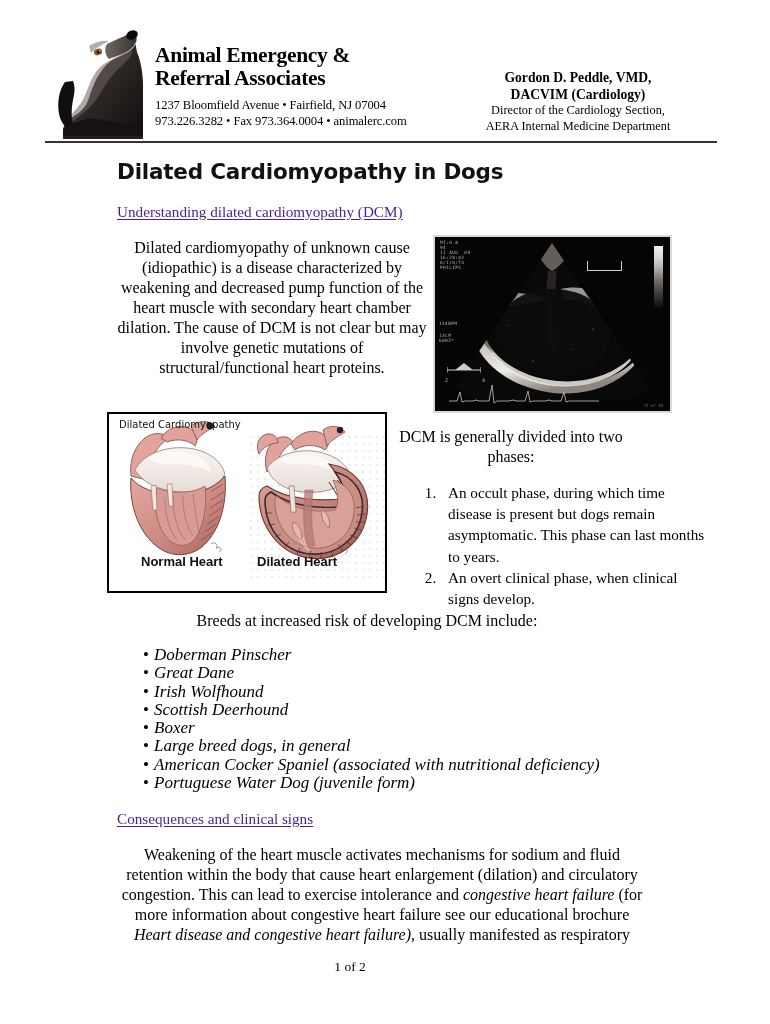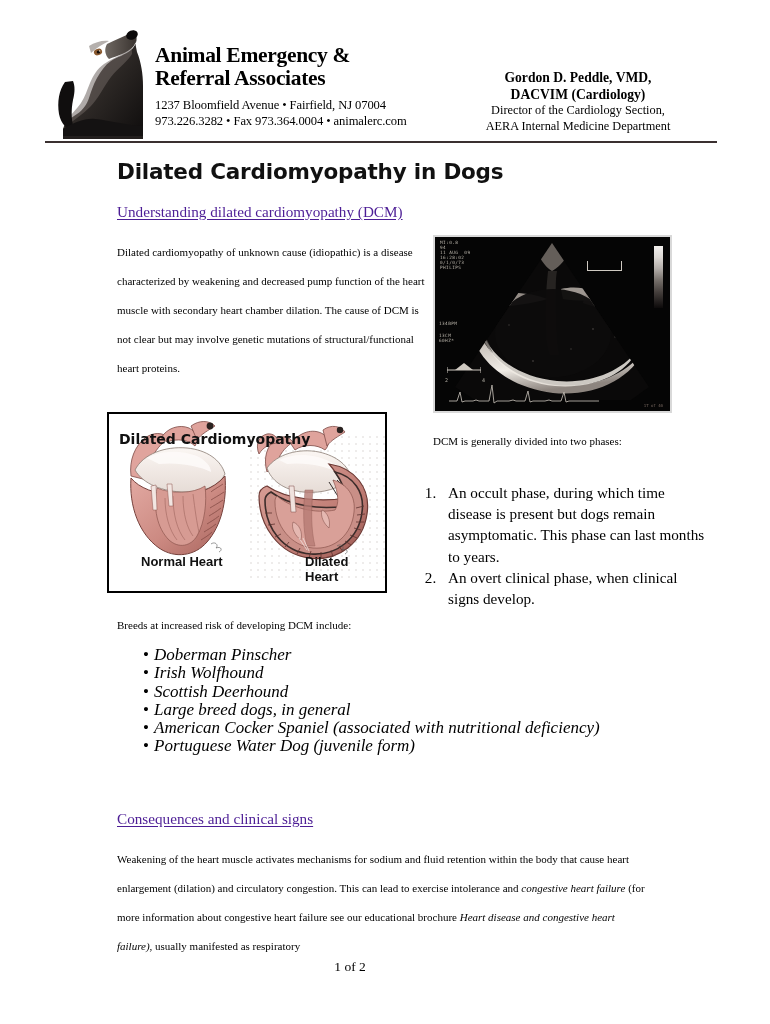--- a/index.html
+++ b/index.html
@@ -104,37 +104,36 @@
     text-decoration: underline;
     text-underline-offset: 2px;
     color: #4c1d95;
   }
   #sec-understanding { left: 117px; top: 203px; }
   #sec-consequences  { left: 117px; top: 810px; }
 
   .para {
     position: absolute;
     font-family: "Liberation Serif", serif;
-    font-size: 11px;
-    line-height: 29px;
+    font-size: 16px;
+    line-height: 20px;
     color: #000;
-    text-align: left;
+    text-align: center;
   }
 
   #para-intro {
     left: 117px;
     top: 238px;
     width: 310px;
   }
 
   #phases-intro {
     left: 396px;
     top: 427px;
     width: 230px;
-    margin-left: 37px;
   }
 
   #phases-list {
     position: absolute;
     left: 412px;
     top: 482px;
     width: 270px;
     margin: 0;
     padding: 0 0 0 28px;
     list-style: decimal;
@@ -275,37 +274,36 @@
     width: 280px;
     height: 181px;
     border: 2px solid #000;
     background: #ffffff;
     box-sizing: border-box;
     overflow: hidden;
   }
   #heart-caption {
     position: absolute;
     left: 10px;
-    top: 17px;
+    top: 5px;
     font-family: "DejaVu Sans", sans-serif;
-    font-size: 14px;
+    font-size: 10px;
     color: #111;
     z-index: 5;
-    font-weight: bold;
   }
   .heart-label {
     position: absolute;
     font-family: Liberation Sans, sans-serif;
     font-weight: bold;
     font-size: 13px;
     color: #111;
     z-index: 5;
   }
   #label-normal { left: 32px; top: 140px; }
-  #label-dilated { left: 148px; top: 140px; margin-left: 48px; }
+  #label-dilated { left: 148px; top: 140px; }
   #heart-svg { position: absolute; left: 0; top: 0; }
 </style>
 </head>
 <body>
 
 <div id="letterhead">
 
   <div id="logo-dog">
     <svg width="106" height="114" viewBox="0 0 106 114" xmlns="http://www.w3.org/2000/svg">
       <defs>
@@ -615,22 +613,24 @@
   </svg>
 
   <div class="heart-label" id="label-normal">Normal Heart</div>
   <div class="heart-label" id="label-dilated">Dilated Heart</div>
 </div>
 
 <div class="para" id="breeds-intro">Breeds at increased risk of developing DCM include:</div>
 
 <ul id="breeds-list">
   <li>Doberman Pinscher</li>
+  <li>Great Dane</li>
   <li>Irish Wolfhound</li>
   <li>Scottish Deerhound</li>
+  <li>Boxer</li>
   <li>Large breed dogs, in general</li>
   <li>American Cocker Spaniel (associated with nutritional deficiency)</li>
   <li>Portuguese Water Dog (juvenile form)</li>
 </ul>
 
 <div class="section-head" id="sec-consequences">Consequences and clinical signs</div>
 
 <div class="para" id="para-consequences"><span>Weakening of the heart muscle activates mechanisms for sodium and fluid retention within the body that cause heart enlargement (dilation) and circulatory congestion.  This can lead to exercise intolerance and </span><i>congestive heart failure</i><span> (for more information about congestive heart failure see our educational brochure </span><i>Heart disease and congestive heart failure)</i><span>, usually manifested as respiratory</span></div>
 
 <div id="page-footer">1 of 2</div>

